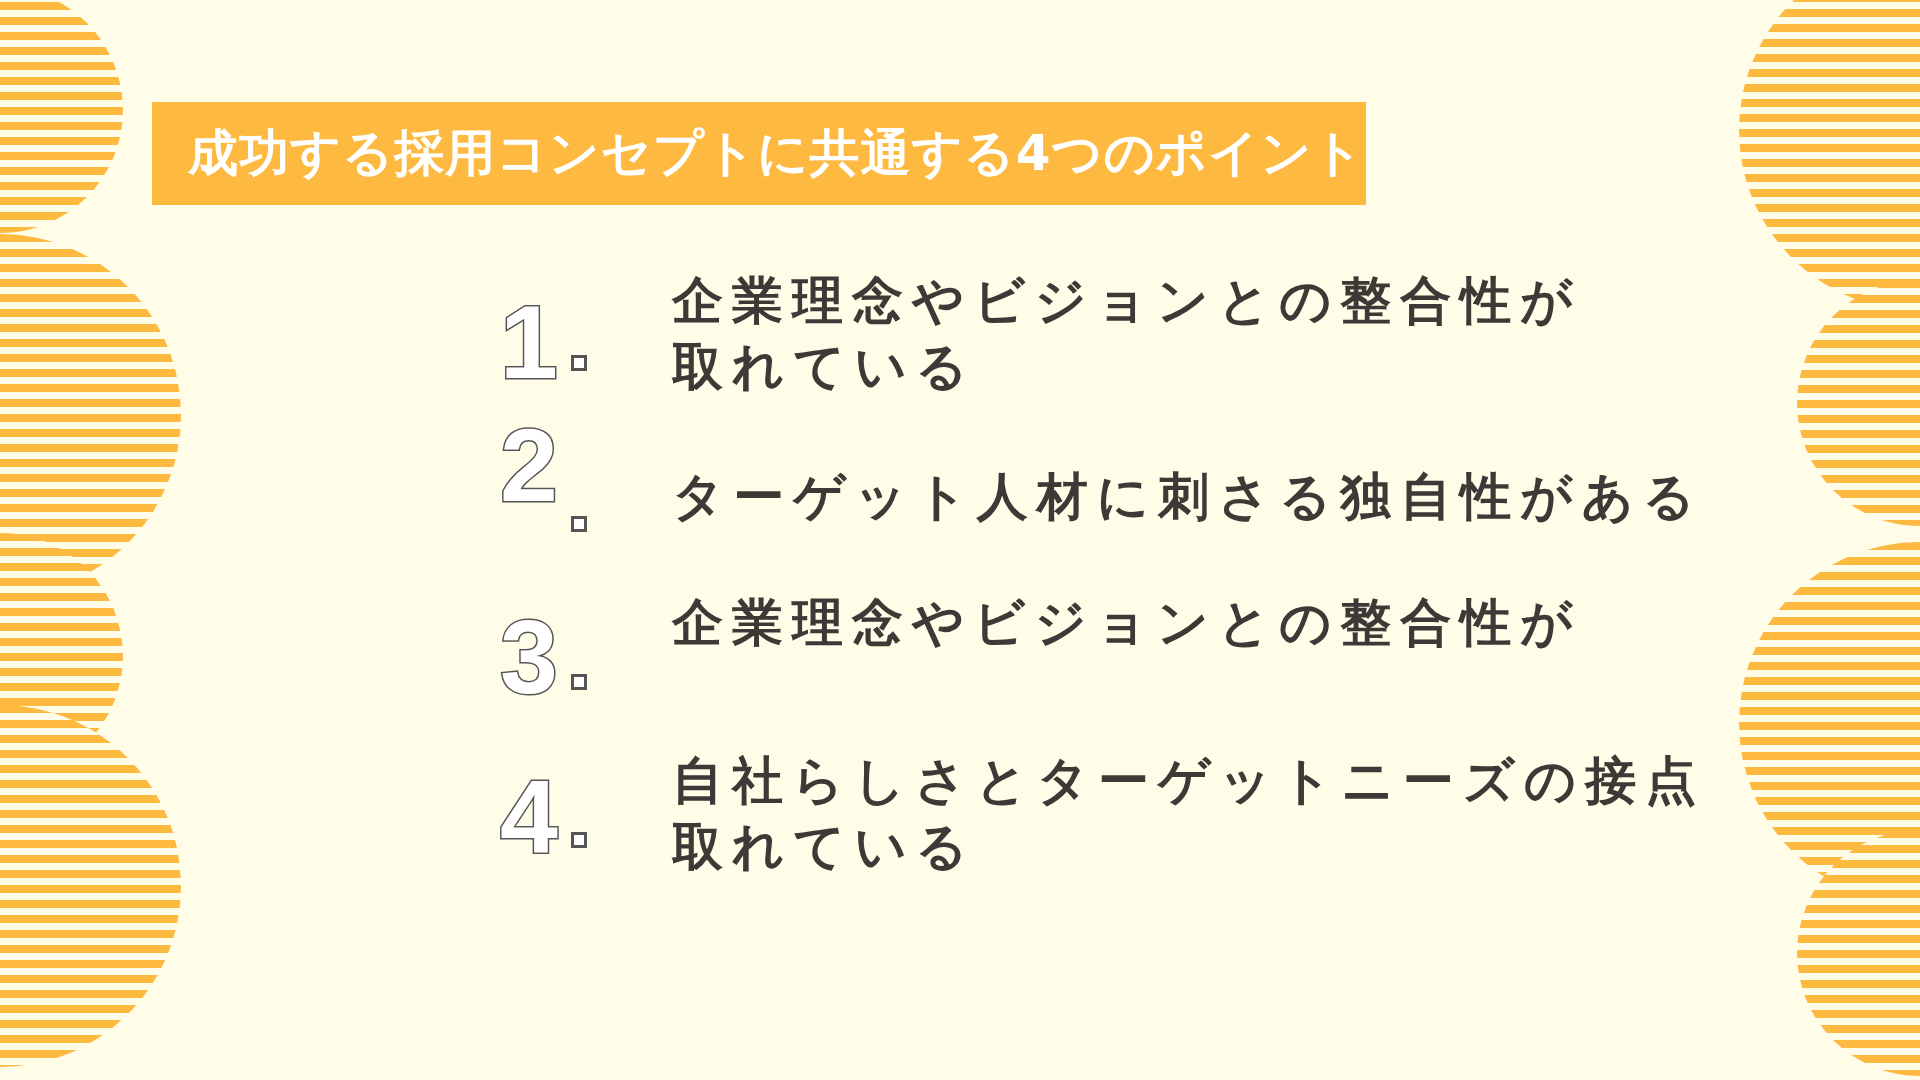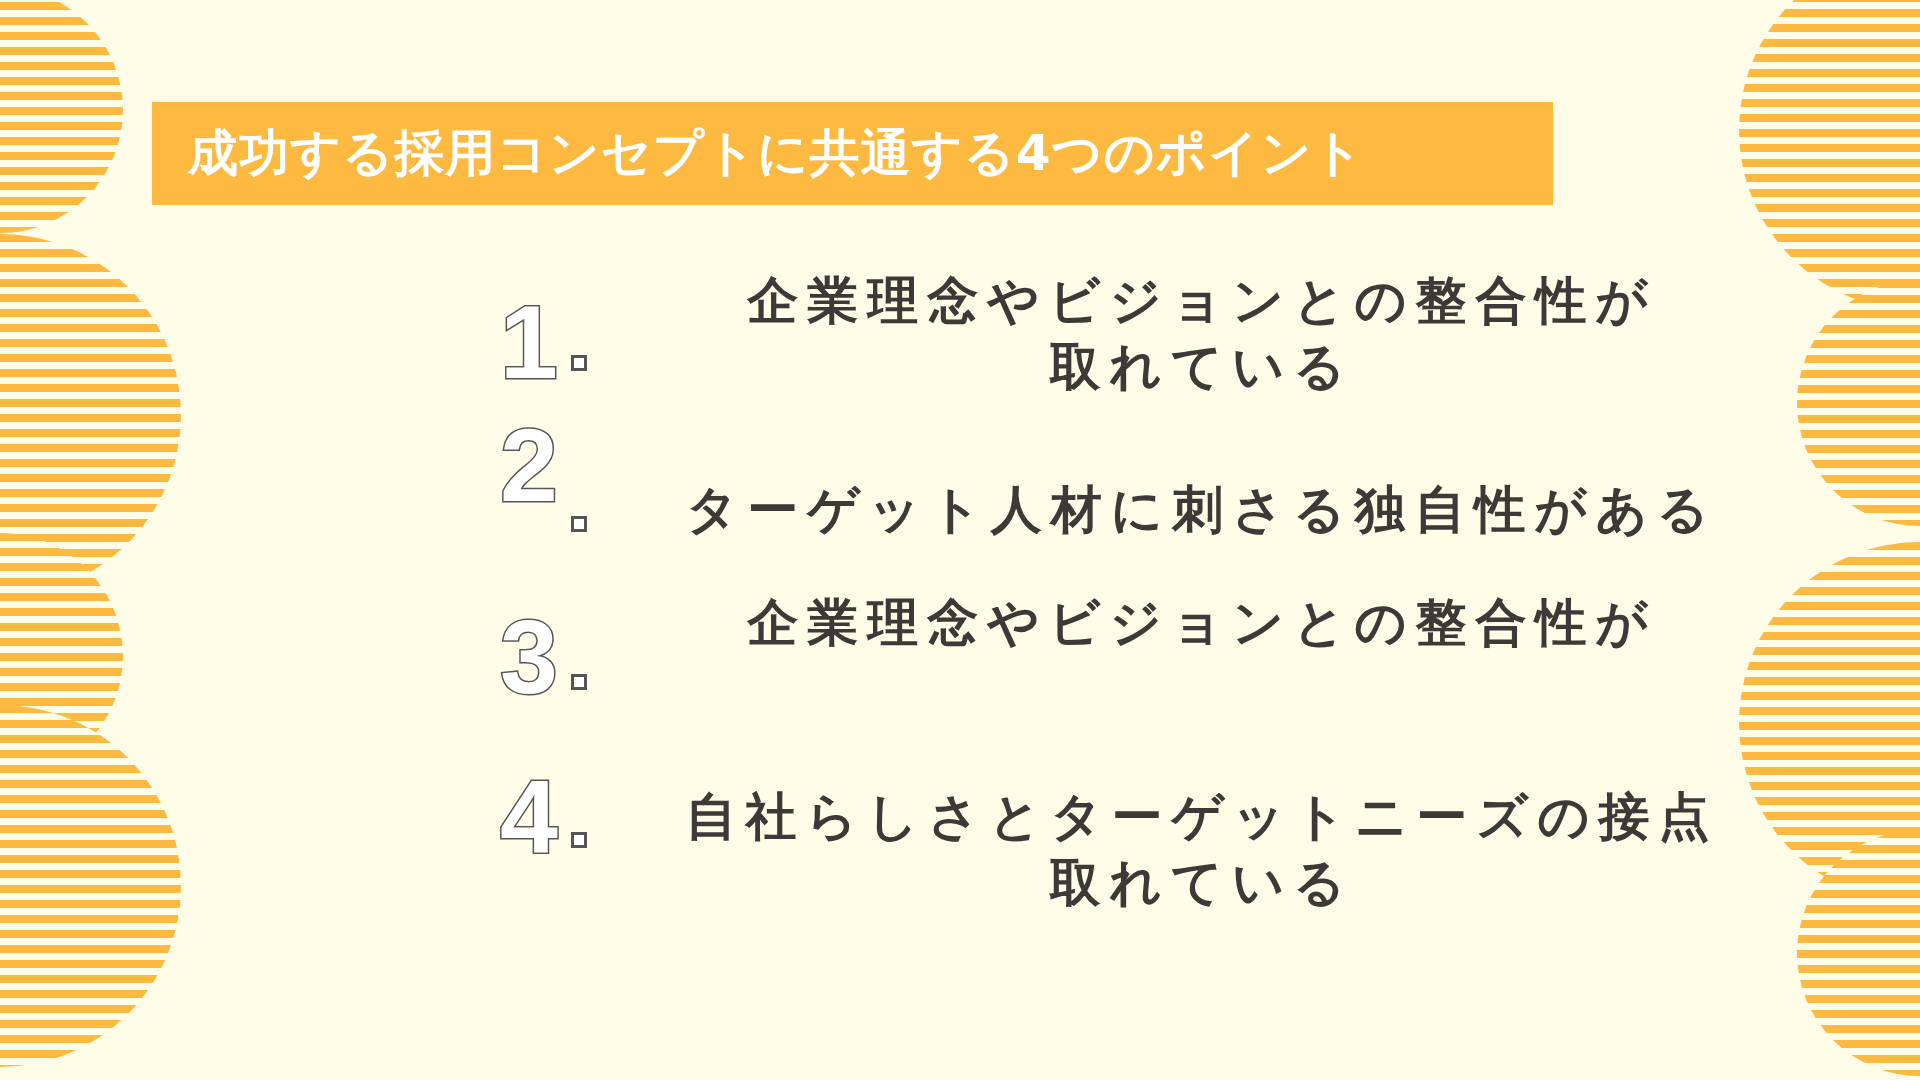--- a/index.html
+++ b/index.html
@@ -10,21 +10,21 @@
     }
     .deco {
       position: absolute; border-radius: 50%;
       background: repeating-linear-gradient(
         to bottom,
         #FDB940 0px, #FDB940 8px,
         #FFFCE8 8px, #FFFCE8 15px
       );
     }
     .banner {
-      position: absolute; left: 152px; top: 102px; width: 1401px; height: 103px;
+      position: absolute; left: 152px; top: 102px; width: 1214px; height: 103px;
       background: #FDB940;
       display: flex; align-items: center;
     }
     .banner-title {
       color: #FFFFFF; font-weight: bold; font-size: 50px;
       margin-left: 36px; letter-spacing: 1px; white-space: nowrap;
     }
     .item { position: absolute; left: 0; width: 1920px; }
     .num {
       position: absolute; left: 500px; width: 100px;
@@ -38,21 +38,21 @@
     .num-dot {
       position: absolute; width: 16px; height: 16px;
       background: #FFFFFF; border: 3px solid #555555;
       box-sizing: border-box;
     }
     .text {
       position: absolute; left: 672px; width: 1060px;
       color: #3D3936; font-weight: bold; font-size: 51px;
       letter-spacing: 9px; line-height: 66px;
     }
-    .text-line { display: block; white-space: nowrap; text-align: center; }
+    .text-line { display: block; white-space: nowrap; }
   </style>
 </head>
 <body>
 
 <div class="deco" style="left:-123px; top:-13px; width:246px; height:246px;"></div>
 <div class="deco" style="left:-181px; top:234px; width:362px; height:362px;"></div>
 <div class="deco" style="left:-123px; top:533px; width:246px; height:246px;"></div>
 <div class="deco" style="left:-181px; top:705px; width:362px; height:362px;"></div>
 
 <div class="deco" style="left:1739px; top:-51px; width:362px; height:362px;"></div>
@@ -73,37 +73,37 @@
     <span class="text-line">企業理念やビジョンとの整合性が</span>
     <span class="text-line">取れている</span>
   </div>
 </div>
 
 <div class="item">
   <div class="num" style="top:413px;">
     <span class="num-digit">2</span>
   </div>
   <div class="num-dot" style="left:571px; top:516px;"></div>
-  <div class="text" style="top:464px;margin-top:13px;">
+  <div class="text" style="top:464px;">
     <span class="text-line">ターゲット人材に刺さる独自性がある</span>
   </div>
 </div>
 
 <div class="item">
   <div class="num" style="top:605px;">
     <span class="num-digit">3</span>
   </div>
   <div class="num-dot" style="left:571px; top:674px;"></div>
   <div class="text" style="top:590px;">
     <span class="text-line">企業理念やビジョンとの整合性が</span>
   </div>
 </div>
 
 <div class="item">
   <div class="num" style="top:765px;">
     <span class="num-digit">4</span>
   </div>
   <div class="num-dot" style="left:571px; top:832px;"></div>
-  <div class="text" style="top:784px;">
+  <div class="text" style="top:748px;">
     <span class="text-line">自社らしさとターゲットニーズの接点</span>
     <span class="text-line">取れている</span>
   </div>
 </div>
 
 </body></html>

